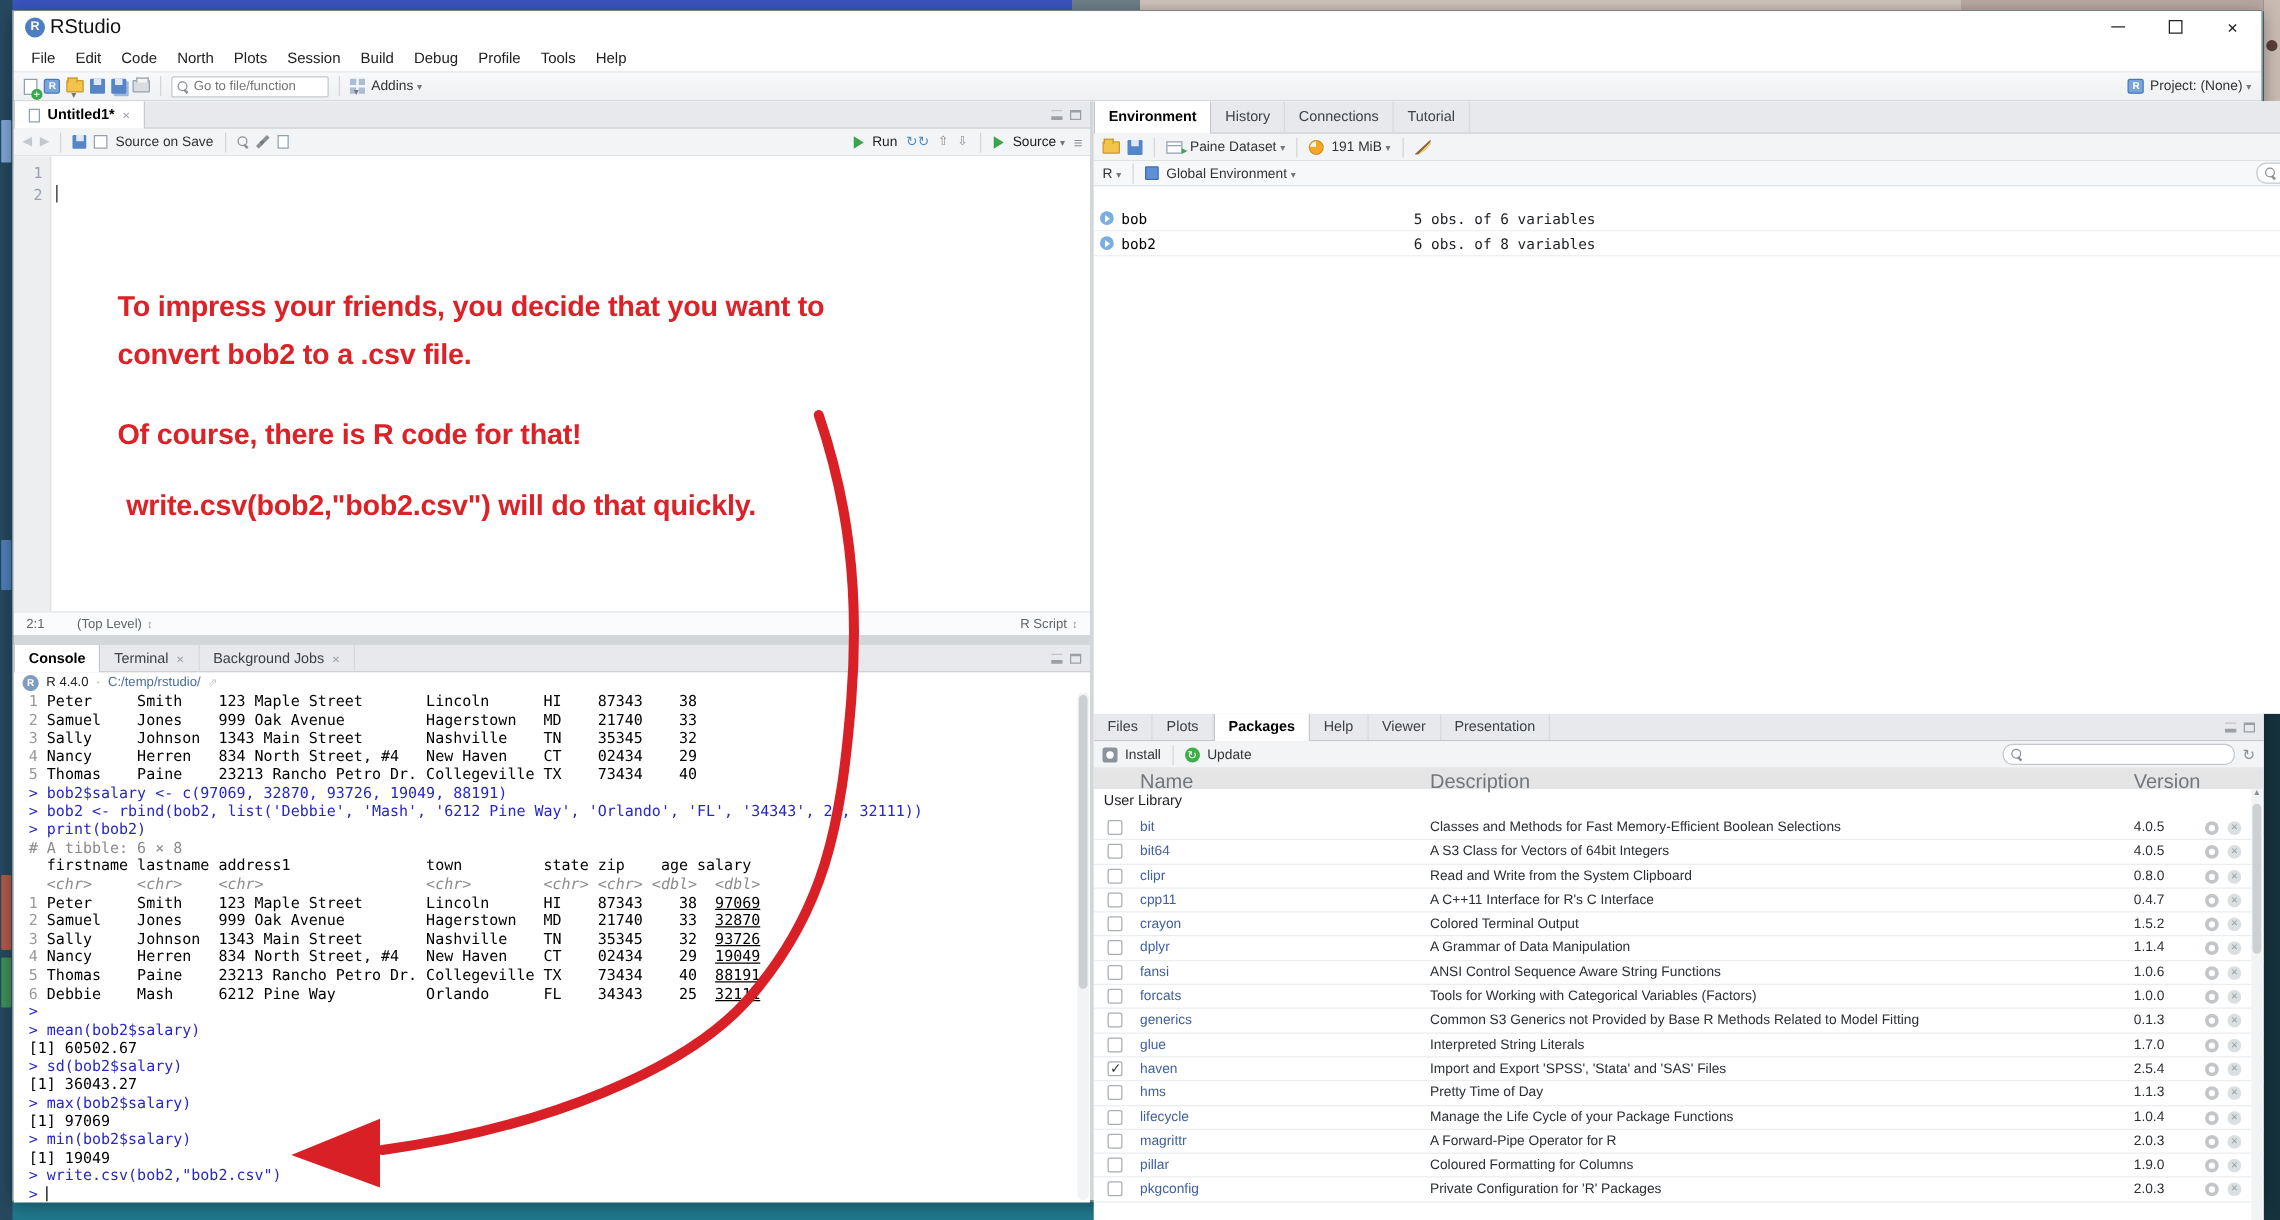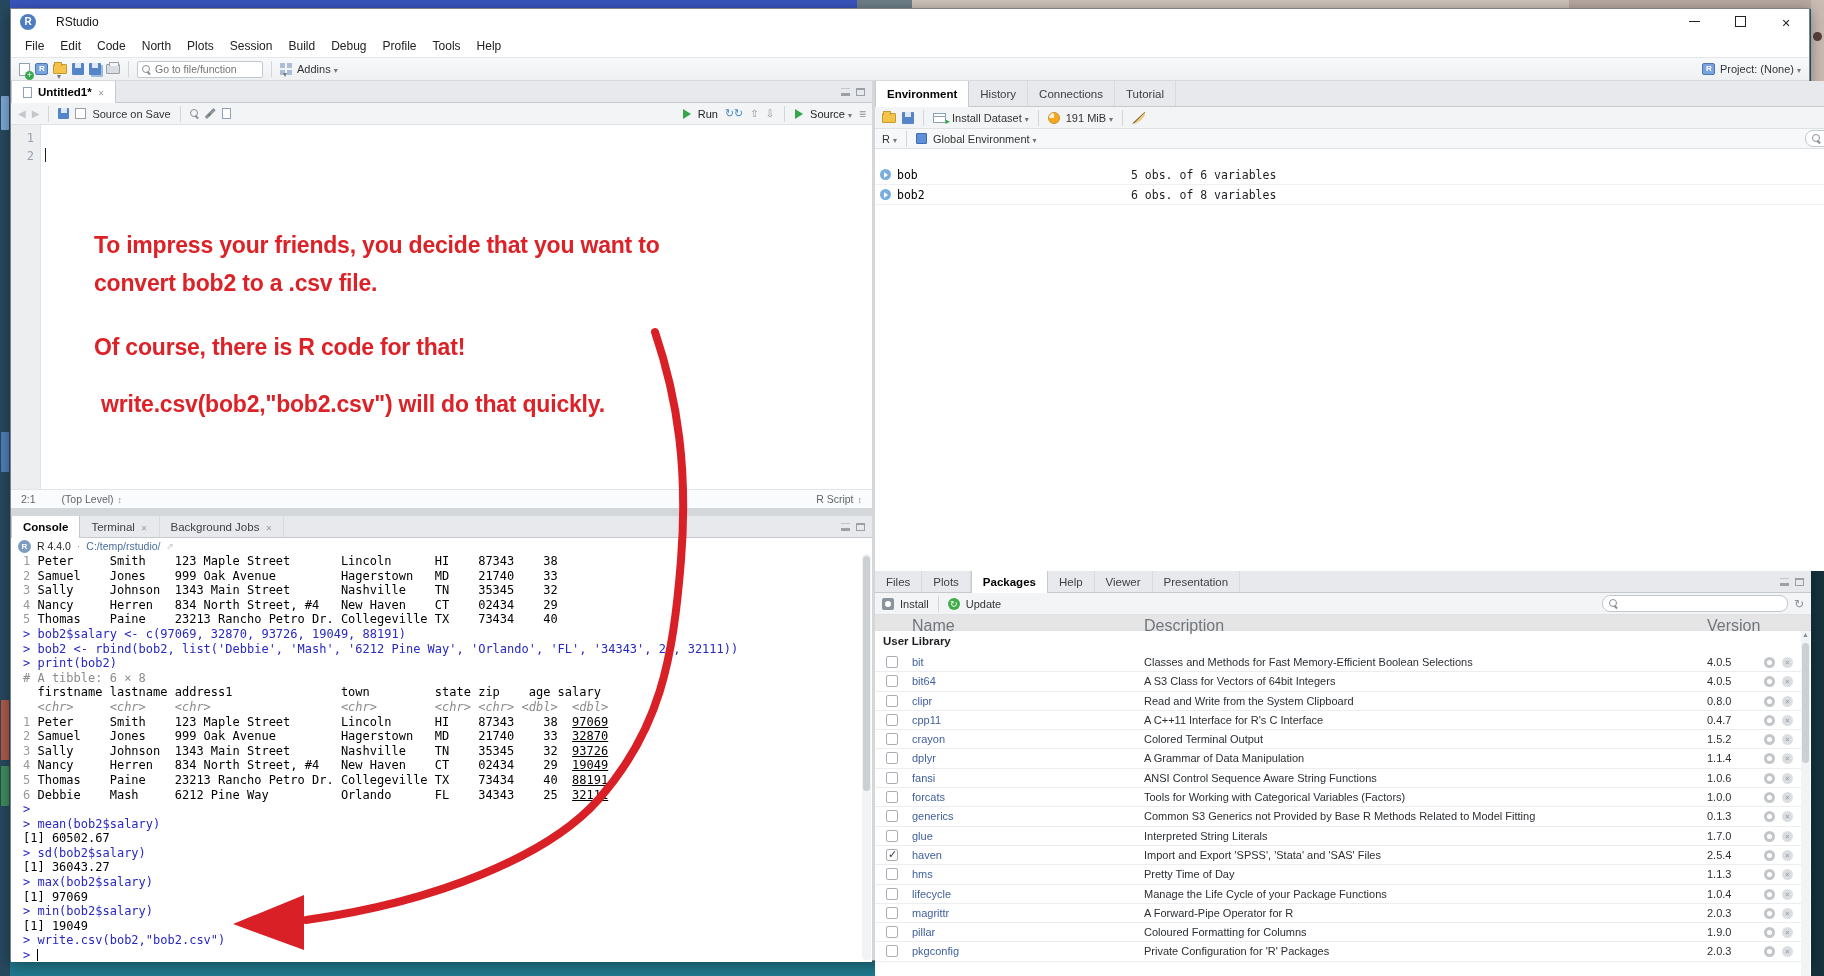--- a/index.html
+++ b/index.html
@@ -7,21 +7,21 @@
 .desk-top{position:absolute;left:0;top:0;width:1824px;height:9px;background:linear-gradient(90deg,#3a55c0 0 47%,#6f8089 47% 50%,#cfc3ba 50% 86%,#b9a9a2 86% 100%)}
 .desk-left{position:absolute;left:0;top:0;width:10px;height:976px;background:#27495f}
 .desk-left i{position:absolute;left:1px;width:8px;border-radius:1px;display:block}
 .desk-right{position:absolute;right:0;top:0;width:13px;height:976px;background:#15323d}
 .desk-right .beige{position:absolute;top:0;right:0;width:13px;height:150px;background:#c9bbb2}
 .desk-right .dot{position:absolute;right:2px;width:9px;height:9px;border-radius:50%;background:#5a3f3a}
 
 .window{position:absolute;left:10px;top:8px;width:1800px;height:953px;background:#fff;border:1px solid #7d8287;box-shadow:0 3px 14px rgba(0,0,0,.4)}
 .titlebar{position:absolute;left:0;top:0;right:0;height:25px;background:#fff;display:flex;align-items:center;padding-left:9px}
 .rlogo{width:16px;height:16px;border-radius:50%;background:#4e7ec2;color:#fff;font-size:10px;font-weight:bold;display:flex;align-items:center;justify-content:center;flex:0 0 auto}
-.title-text{font-size:12px;color:#111;margin-left:20px}
+.title-text{font-size:16px;color:#111;margin-left:4px}
 .win-btns{margin-left:auto;display:flex;height:25px}
 .win-btn{width:46px;display:flex;align-items:center;justify-content:center;color:#222}
 .g-min::before{content:"";width:11px;height:0;border-top:1px solid #222;display:block}
 .g-max::before{content:"";width:9px;height:9px;border:1px solid #222;display:block}
 .g-close::before{content:"\2715";font-size:11px}
 .menubar{position:absolute;left:0;top:25px;right:0;height:23px;background:#fff;display:flex;align-items:center;padding-left:6px}
 .menu-item{font-size:12px;color:#222;padding:3px 8px}
 .toolbar{position:absolute;left:0;top:48px;right:0;height:24px;background:linear-gradient(180deg,#f8f9fa,#eef0f2);border-top:1px solid #e4e6e8;border-bottom:1px solid #d7dadd;display:flex;align-items:center;padding:0 8px;gap:5px}
 .tb-sep{width:1px;height:16px;background:#d3d6d9;margin:0 3px}
 .caret::after{content:"\25BE";font-size:8px;color:#777;margin-left:3px}
@@ -130,21 +130,21 @@
 
 #files-pane{left:864px;top:490px;width:936px;height:463px}
 #files-pane .tabbar{height:22px}
 #pkg-toolbar{top:22px;height:22px}
 .ic-install{width:12px;height:12px;background:#8b949c;border-radius:2px}
 .ic-install::after{content:"";position:absolute;left:3px;top:3px;width:6px;height:6px;border-radius:50%;background:#fff}
 .ic-update{width:12px;height:12px;border-radius:50%;background:#3fae49;color:#fff;font-size:9px;line-height:12px;text-align:center}
 .ic-update::before{content:"\21BB"}
 #pkg-cols{position:absolute;left:0;top:44px;right:0;height:16px;border-bottom:1px solid #dfe2e4;background:#e5e5e5;font-size:16px;color:#70767c}
 #pkg-cols span{position:absolute;top:2px}
-#pkg-section{position:absolute;left:8px;top:64px;font-size:11.5px;font-weight:bold;color:#1c1e21}
+#pkg-section{position:absolute;left:8px;top:64px;font-size:11.5px;font-weight:normal;color:#1c1e21}
 #package-list{position:absolute;left:0;top:82px;right:0;bottom:0}
 .pkg-row{position:relative;height:19.3px;border-bottom:1px solid #ebedef}
 .pkg-row .chk{position:absolute;left:11px;top:3px;width:12px;height:12px;border:1px solid #a8aeb4;background:#fff;border-radius:2px}
 .pkg-row .chk.checked::before{content:"\2713";position:absolute;left:1px;top:-2px;font-size:11px;color:#35393d}
 .pkg-name{position:absolute;left:37px;top:3px;font-size:11px;color:#405f9e;text-decoration:none}
 .pkg-desc{position:absolute;left:269px;top:3px;font-size:11px;color:#2b2f33;white-space:nowrap}
 .pkg-ver{position:absolute;left:832px;top:3px;font-size:11px;color:#2b2f33}
 .pkg-globe{position:absolute;left:889px;top:4px;width:11px;height:11px;border-radius:50%;background:#c3c6c9}
 .pkg-globe::after{content:"";position:absolute;left:3px;top:3px;width:5px;height:5px;border-radius:50%;background:#fff}
 .pkg-del{position:absolute;left:907px;top:4px;width:11px;height:11px;border-radius:50%;background:#dcdfe2;color:#9aa0a6;font-size:7px;line-height:11px;text-align:center}
@@ -326,21 +326,21 @@
           <span class="pane-ctl">
             <span class="pm pm-min"></span>
             <span class="pm pm-max"></span>
           </span>
         </div>
       <div class="ptoolbar" id="env-tb1">
         <span class="ic ic-folder"></span>
         <span class="ic ic-save"></span>
         <span class="tb-sep"></span>
         <span class="ic ic-import"></span>
-        <span class="caret">Install Dataset</span>
+        <span class="caret">Paine Dataset</span>
         <span class="tb-sep"></span>
         <span class="ic ic-pie"></span>
         <span class="caret">191 MiB</span>
         <span class="tb-sep"></span>
         <span class="ic ic-broom"></span>
         <span class="pane-ctl" style="padding-right:0">
           <span class="ic-list">≡</span>
           <span class="caret">List</span>
           <span class="tb-sep"></span>
           <span class="ic-refresh caret">↻</span>

